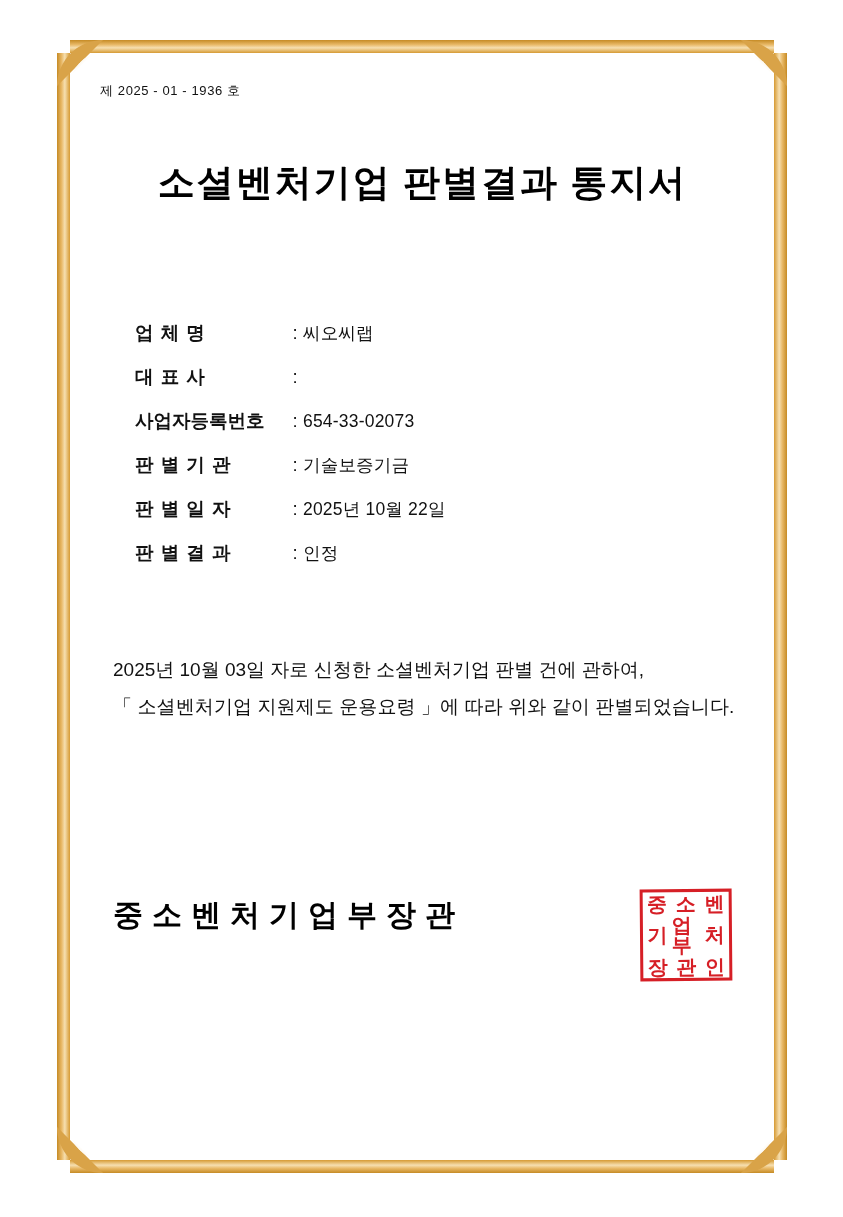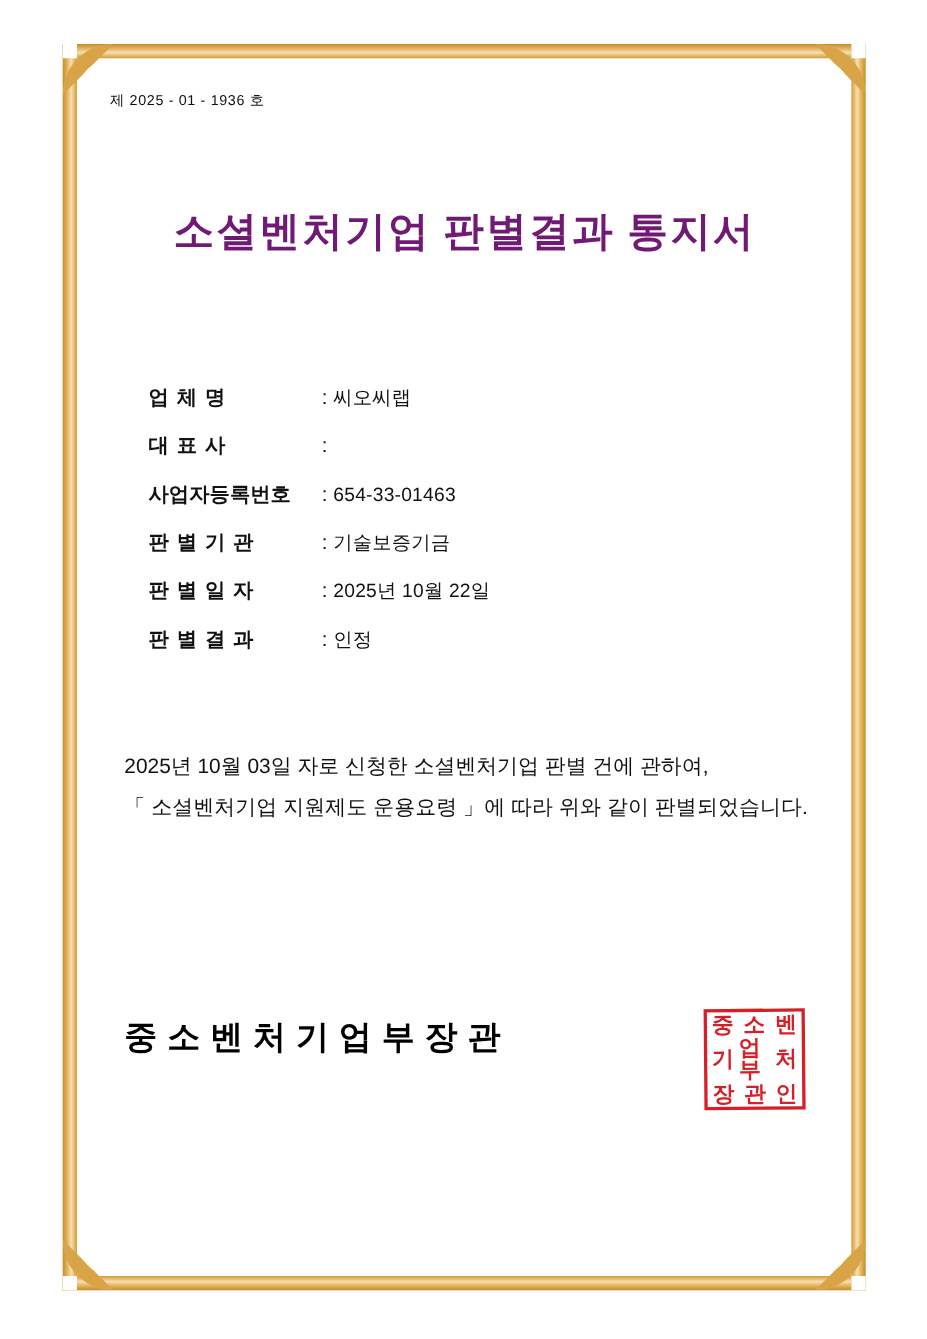--- a/index.html
+++ b/index.html
@@ -121,22 +121,22 @@
     letter-spacing: 0.6px;
     color: #111;
     margin: 12px 0 0 5px;
   }
 
   .title {
     text-align: center;
     font-size: 37px;
     font-weight: 700;
     letter-spacing: 2px;
-    margin-top: 86px;
-    color: #701a75;
+    margin-top: 58px;
+    color: #000000;
     font-family: "Liberation Serif", "DejaVu Serif", serif;
   }
 
   .fields {
     margin-top: 112px;
     padding-left: 40px;
   }
 
   .field-row {
     display: flex;
@@ -255,21 +255,21 @@
       </div>
 
       <div class="field-row">
         <div class="field-label">대    표    사</div>
         <div class="field-colon">:</div>
       </div>
 
       <div class="field-row">
         <div class="field-label tight">사업자등록번호</div>
         <div class="field-colon">:</div>
-        <div class="field-value">654-33-01463</div>
+        <div class="field-value">654-33-02073</div>
       </div>
 
       <div class="field-row">
         <div class="field-label">판 별 기 관</div>
         <div class="field-colon">:</div>
         <div class="field-value">기술보증기금</div>
       </div>
 
       <div class="field-row">
         <div class="field-label">판 별 일 자</div>

